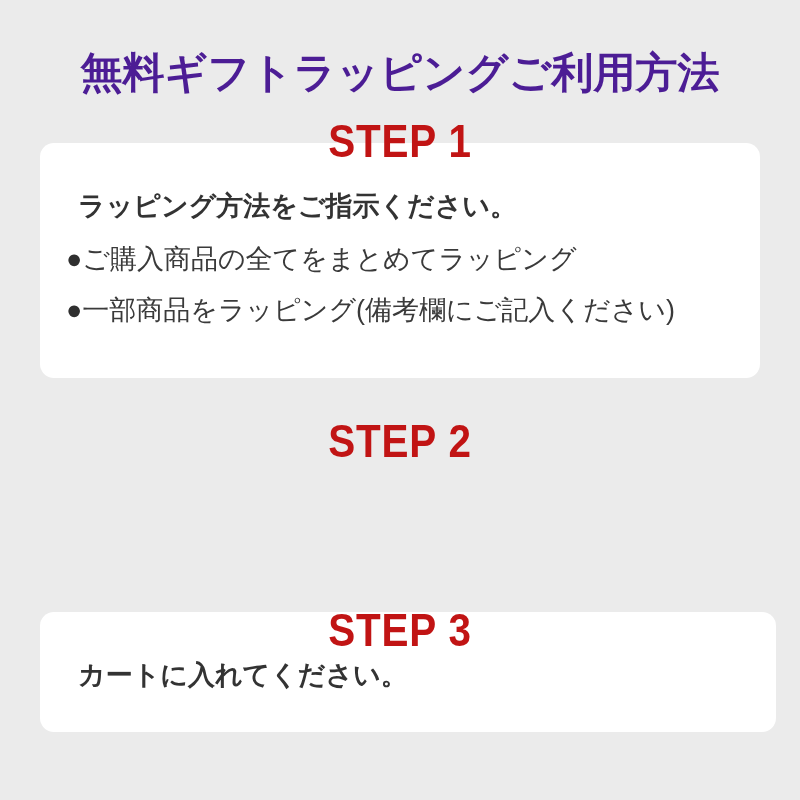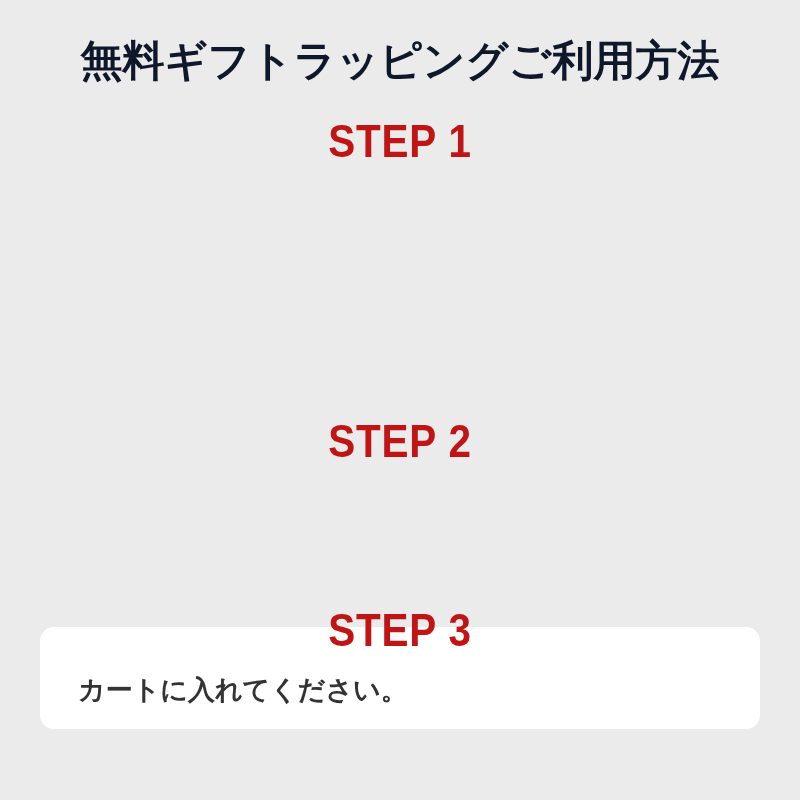--- a/index.html
+++ b/index.html
@@ -12,26 +12,26 @@
     width: 800px;
     height: 800px;
     background: #ebebeb;
     overflow: hidden;
   }
   .page-title {
     position: absolute;
     top: 40px;
     left: 0;
     right: 0;
-    margin: 0;
+    margin: 12px;
     text-align: center;
     font-size: 42px;
     line-height: 1;
     font-weight: 700;
-    color: #0f172a;
+    color: #4c1d95;
     letter-spacing: 0px;
   }
   .step-label {
     position: absolute;
     left: 0;
     right: 0;
     margin: 0;
     text-align: center;
     font-size: 47px;
     line-height: 1;
@@ -48,21 +48,21 @@
   .card {
     position: absolute;
     left: 40px;
     width: 720px;
     background: #ffffff;
     border-radius: 14px;
     z-index: 1;
   }
   .card.c1 { top: 143px; height: 235px; }
   .card.c2 { top: 438px; height: 132px; }
-  .card.c3 { top: 627px; height: 102px; }
+  .card.c3 { top: 612px; height: 120px; padding-left: 16px; }
   .card-heading {
     position: absolute;
     top: 46px;
     left: 38px;
     margin: 0;
     font-size: 27px;
     line-height: 1.3;
     font-weight: 700;
     color: #333333;
   }
@@ -86,20 +86,27 @@
   .bullet-mark { color: #2f2f2f; }
 </style>
 </head>
 <body>
 
 <div class="canvas">
 
   <h1 class="page-title">無料ギフトラッピングご利用方法</h1>
 
   <div class="step-label s1">STEP 1</div>
+  <section class="card c1">
+    <p class="card-heading">ラッピング方法をご指示ください。</p>
+    <ul class="bullet-list">
+      <li class="bullet-item b1"><span class="bullet-mark">●</span><span>ご購入商品の全てをまとめてラッピング</span></li>
+      <li class="bullet-item b2"><span class="bullet-mark">●</span><span>一部商品をラッピング(備考欄にご記入ください)</span></li>
+    </ul>
+  </section>
 
   <div class="step-label s2">STEP 2</div>
 
   <div class="step-label s3">STEP 3</div>
   <section class="card c3">
     <p class="card-heading">カートに入れてください。</p>
   </section>
 
 </div>
 

